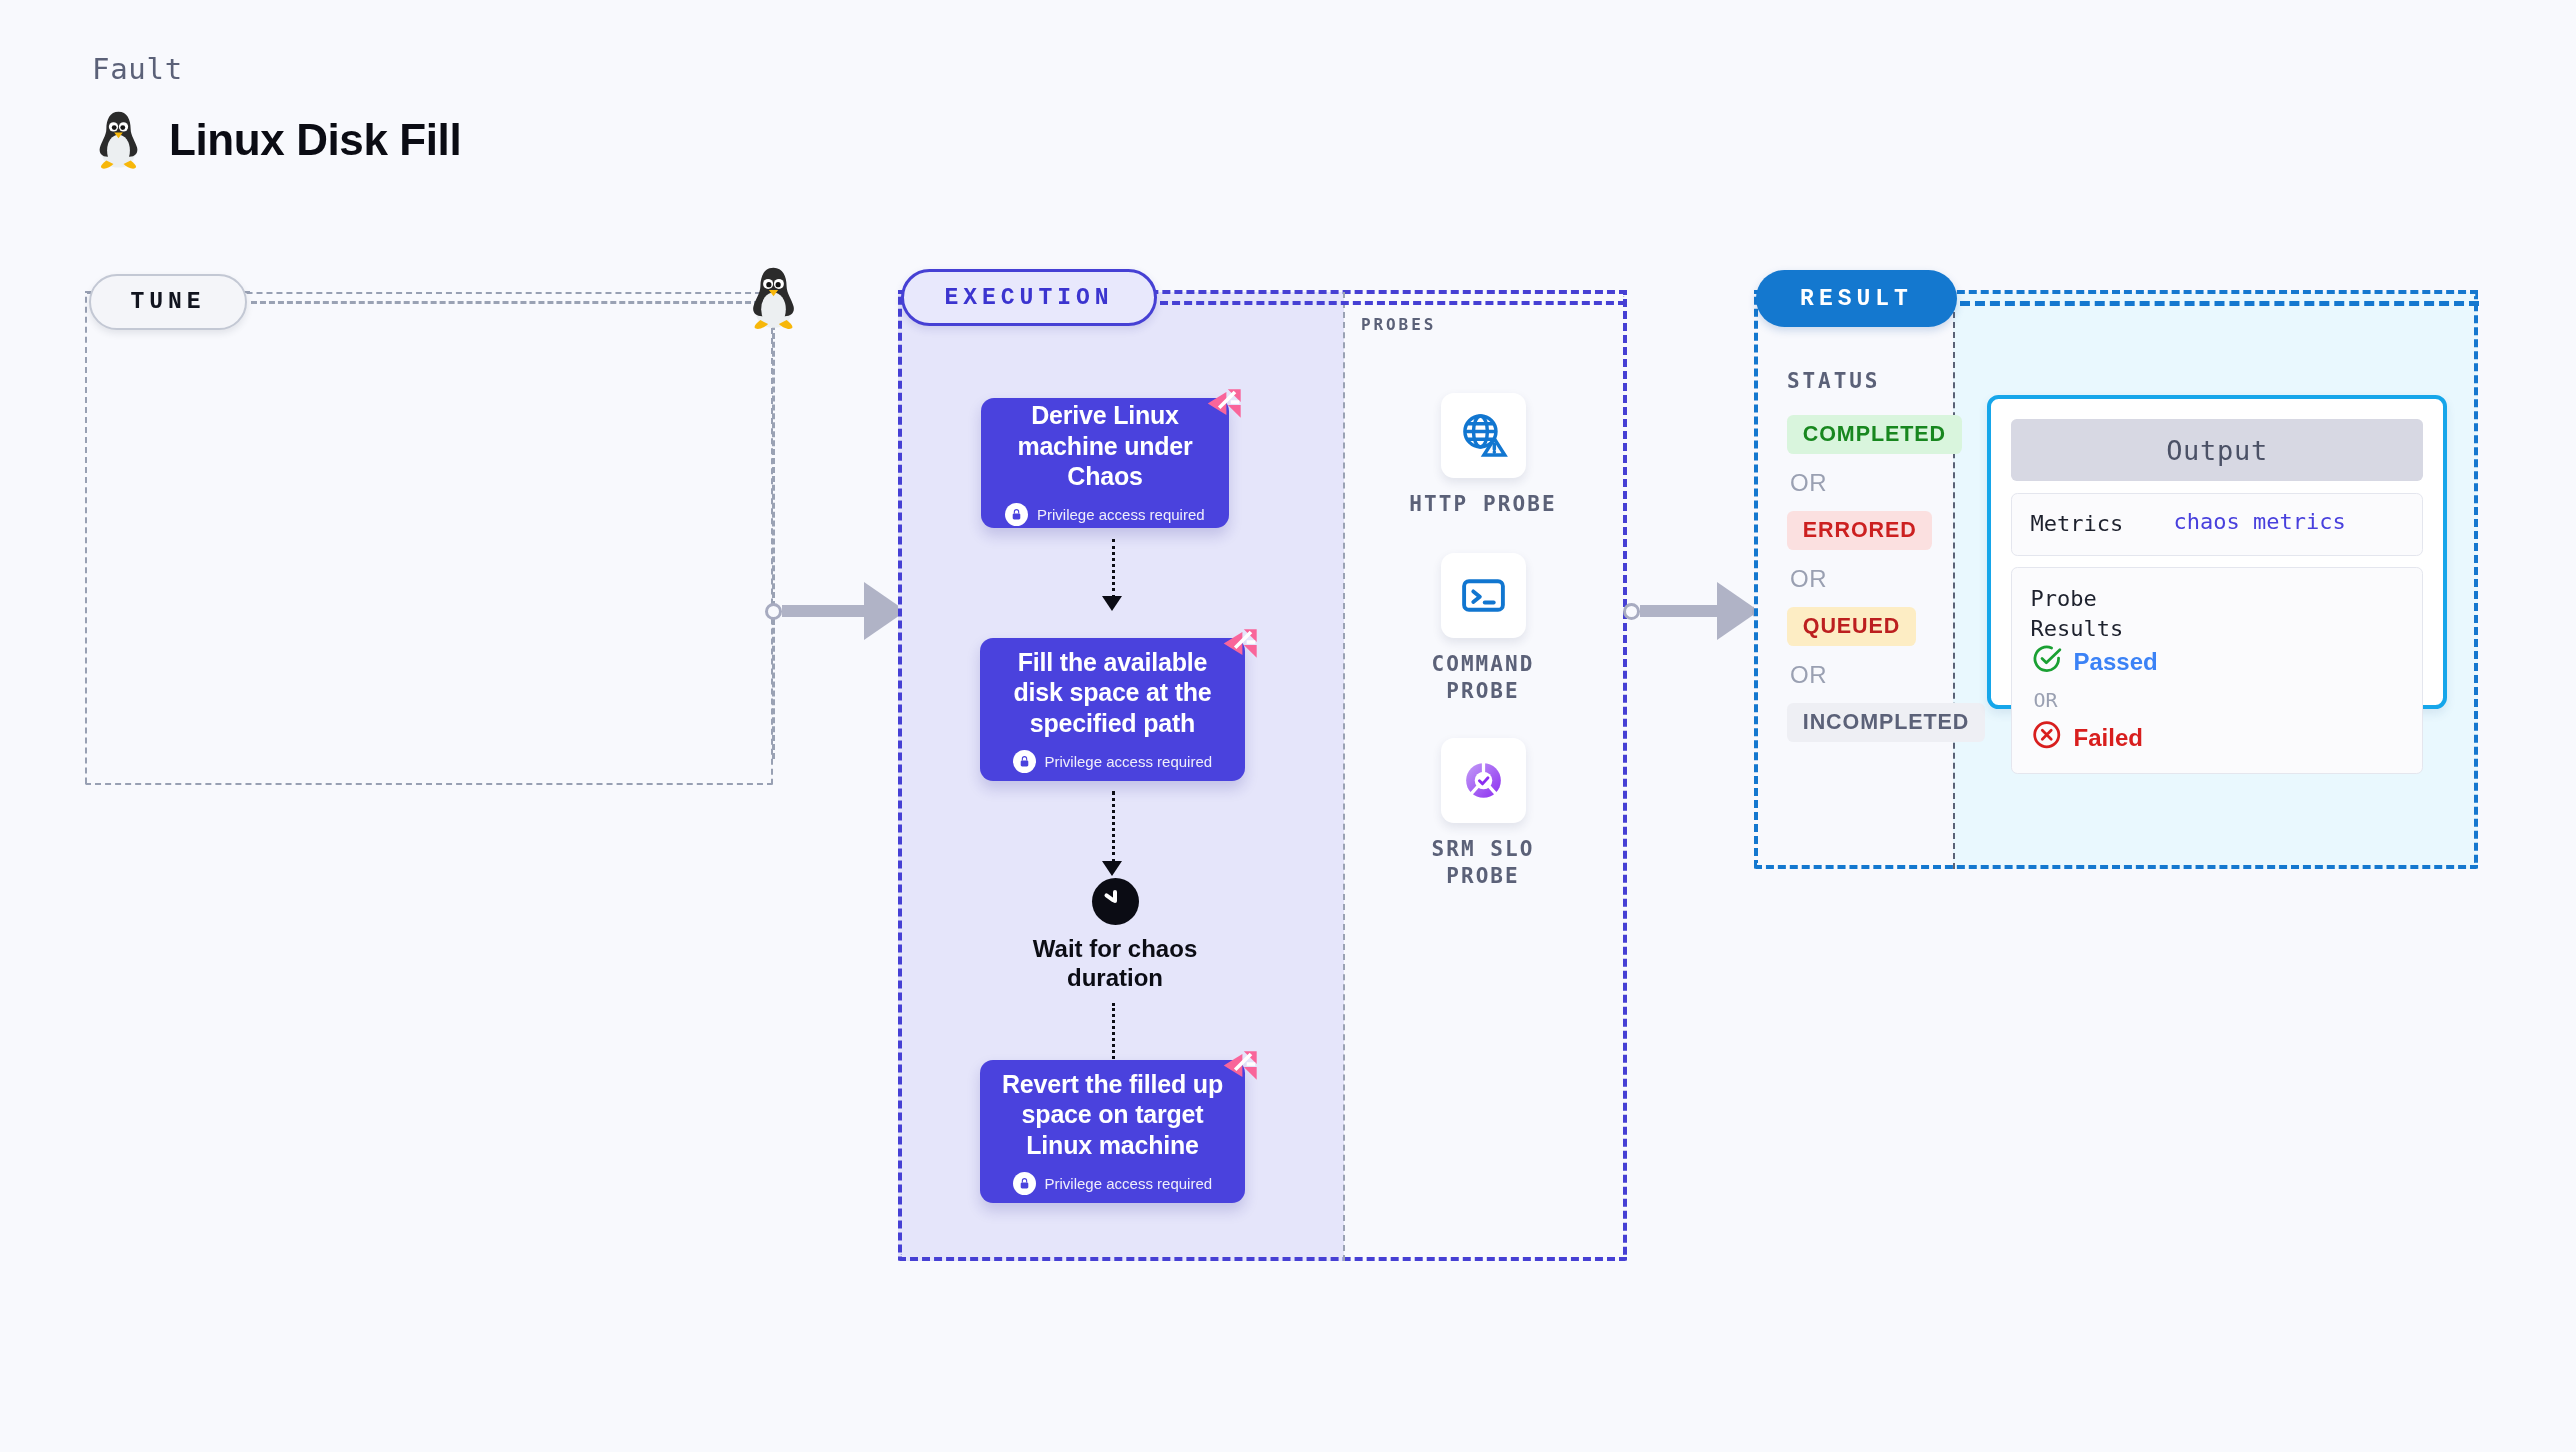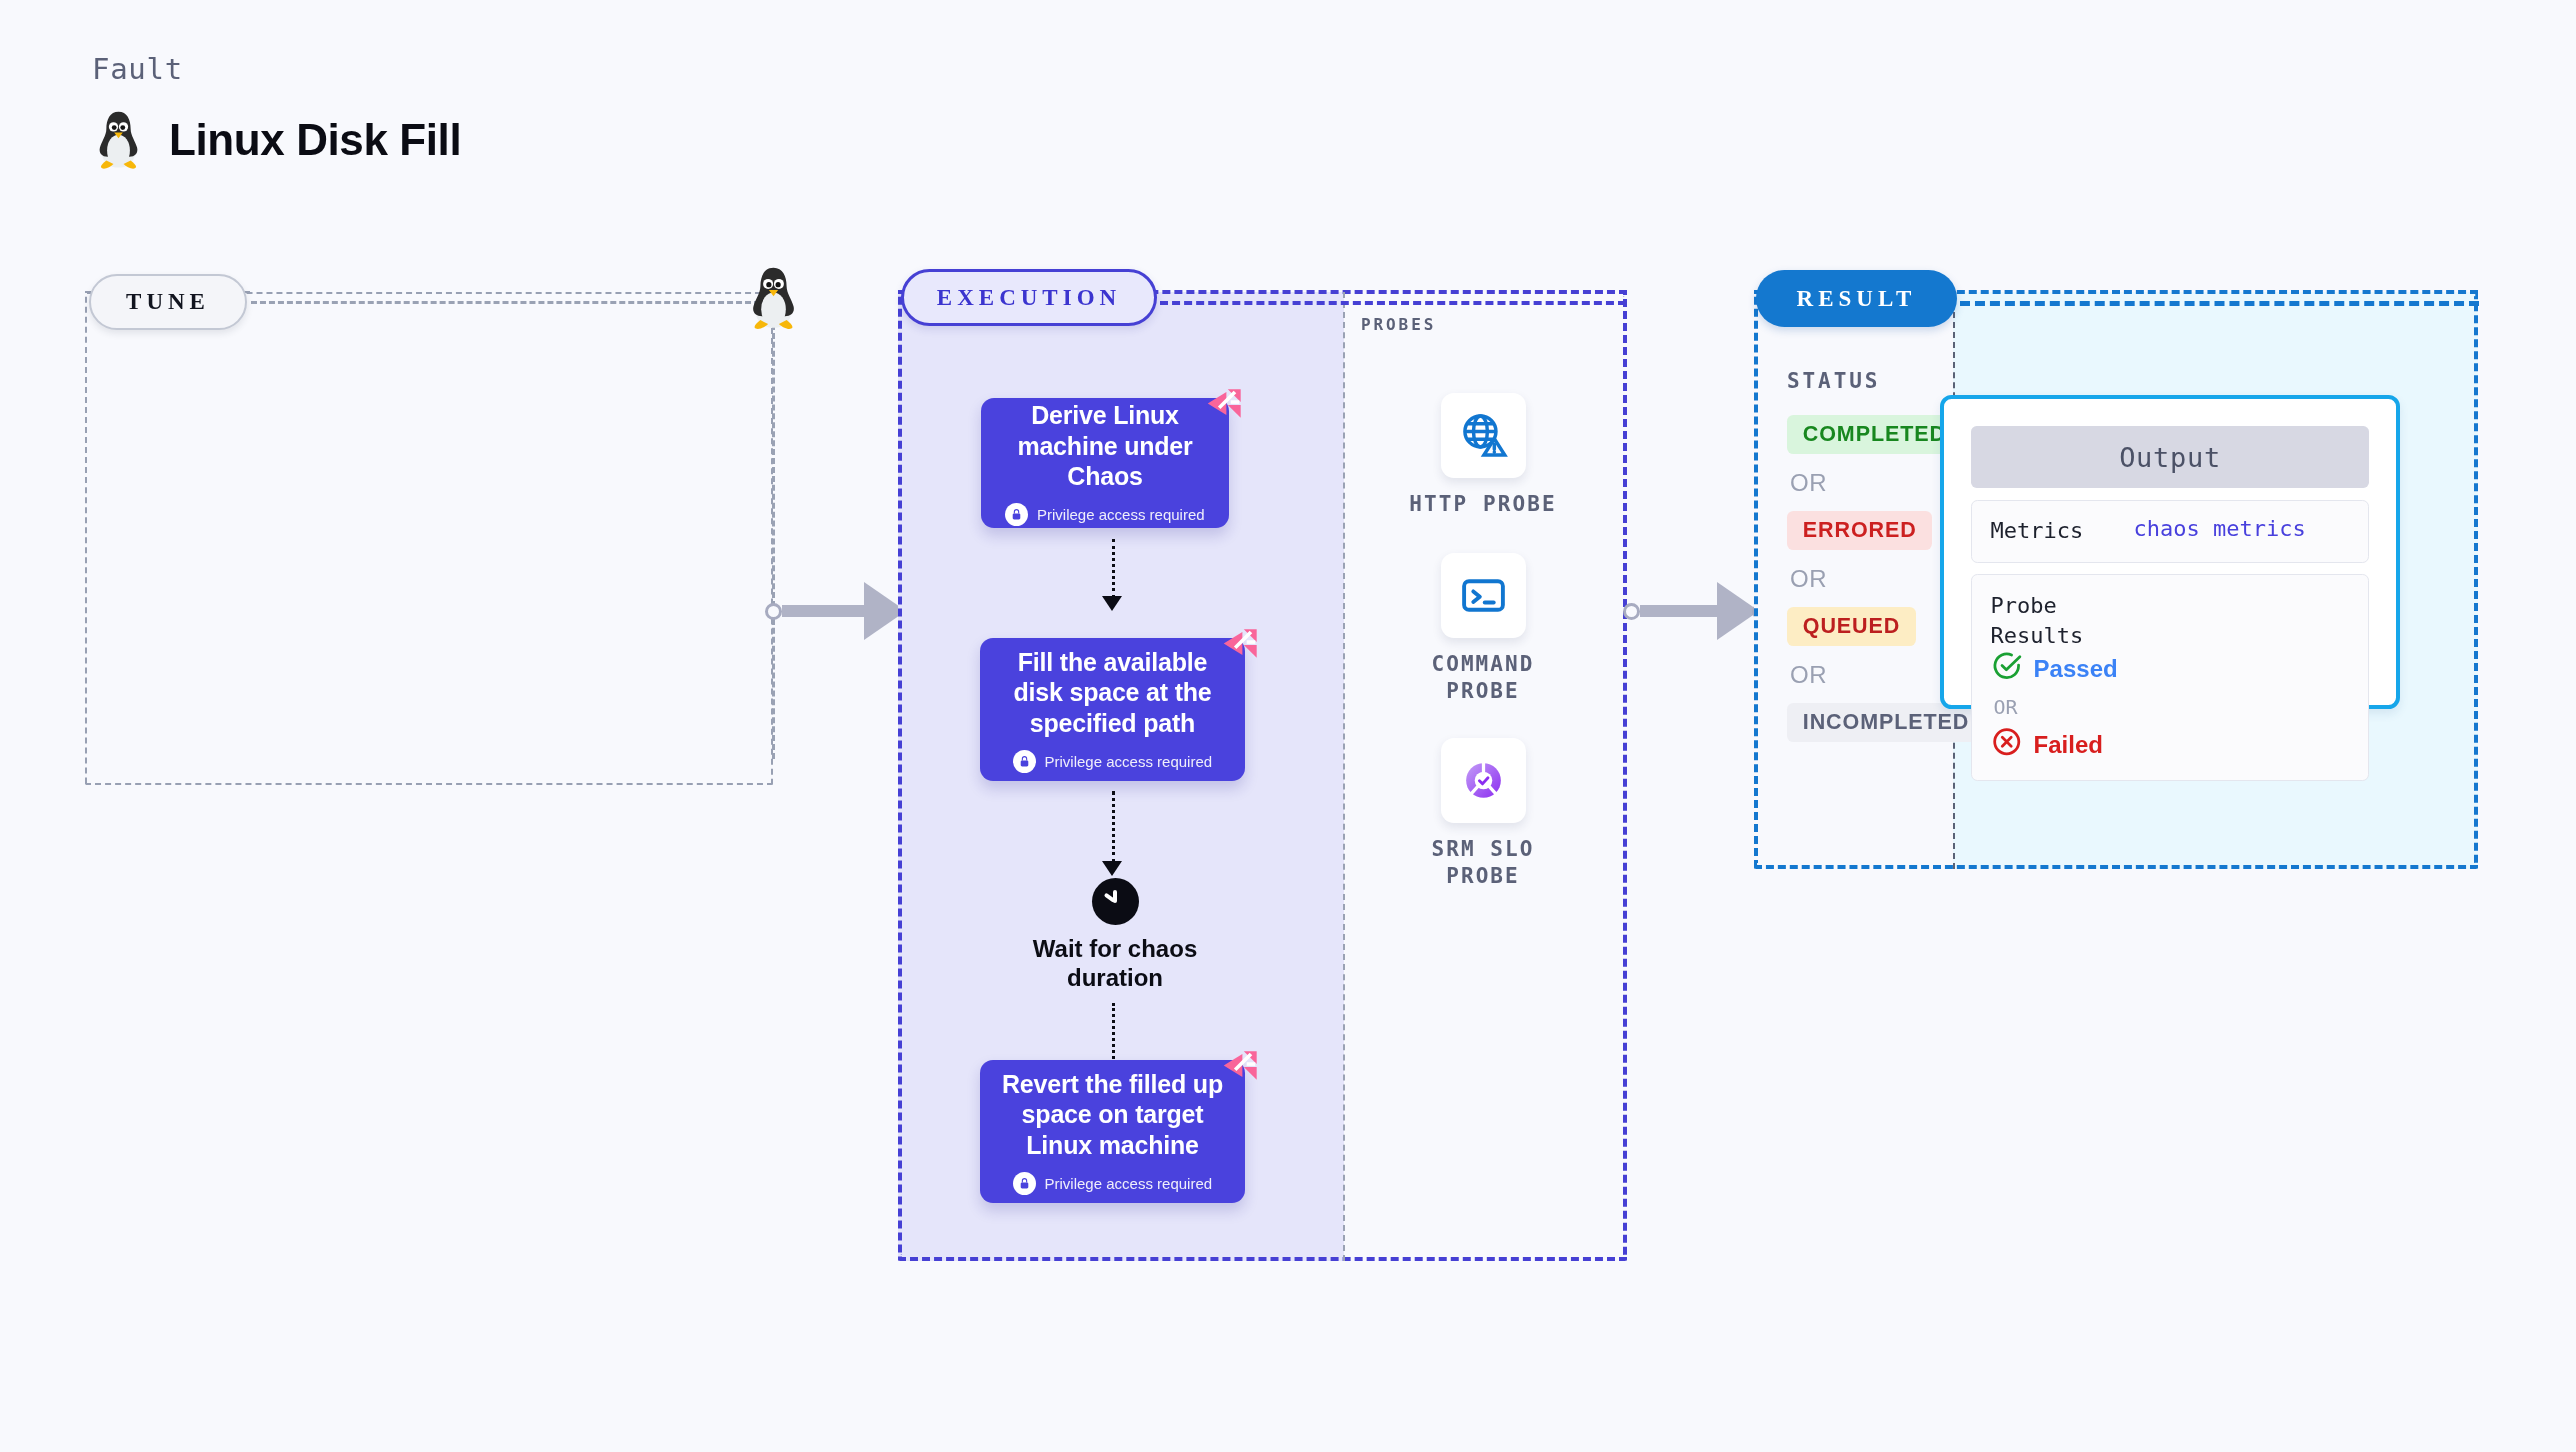--- a/index.html
+++ b/index.html
@@ -42,21 +42,21 @@
       border:4.3px dashed #1478cf;border-top:none;border-radius:2.1px;}
   .result-left-fill{position:absolute;left:1754px;top:292px;width:199px;height:577px;background:#f8f9fd;}
   .result-right-fill{position:absolute;left:1953px;top:292px;width:525px;height:577px;background:#e9f8fe;}
   .result-top-border{position:absolute;left:1754px;top:290px;width:724px;height:0;
       border-top:4.3px dashed #1478cf;}
   .result-divider{position:absolute;left:1953px;top:292px;width:0;height:577px;
       border-left:2.1px dashed #5a6276;}
 
   
   .pill{position:absolute;box-sizing:border-box;display:flex;align-items:center;justify-content:center;
-     font-family:Liberation Serif, serif;font-weight:bold;letter-spacing:5px;text-align:center;}
+     font-family:Liberation Mono, monospace;font-weight:bold;letter-spacing:5px;text-align:center;}
   .pill.tune{left:89px;top:274px;width:158px;height:56px;border-radius:29px;
      background:#f4f5f9;border:2.1px solid #c3c8d4;color:#11141f;font-size:23px;
      box-shadow:0 3.6px 7.2px rgba(30,35,60,.10);}
   .pill.exec{left:901px;top:269px;width:256px;height:57px;border-radius:30px;
      background:#e8e8fc;border:3.6px solid #4640d4;color:#3b34cf;font-size:23px;
      box-shadow:0 3.6px 8.6px rgba(40,35,150,.13);}
   .pill.result{left:1756px;top:270px;width:201px;height:57px;border-radius:30px;
      background:#1478cf;color:#ffffff;font-size:23px;
      box-shadow:0 3.6px 8.6px rgba(20,80,160,.20);}
 
@@ -120,22 +120,22 @@
 
   
   .status-title{position:absolute;left:1787px;top:369px;
      font-family:"DejaVu Sans Mono","Liberation Mono",monospace;font-size:21px;color:#5b6178;
      letter-spacing:2.9px;font-weight:bold;}
   .status-list{position:absolute;left:1787px;top:415px;display:flex;flex-direction:column;align-items:flex-start;}
   .status-badge{border-radius:6.4px;padding:7.2px 15.8px;font-size:21.5px;font-weight:bold;letter-spacing:0.9px;}
   .status-or{font-size:24px;color:#9aa0b2;margin:14.3px 0 14.3px 2.9px;letter-spacing:0.7px;}
 
   
-  .output-card{position:absolute;left:1940px;top:395px;width:460px;height:314px;box-sizing:border-box;
-     background:#fff;border:4.3px solid #16a6ea;border-radius:11.5px;padding:27px;
+  .output-card{position:absolute;left:1987px;top:395px;width:460px;height:314px;box-sizing:border-box;
+     background:#fff;border:4.3px solid #16a6ea;border-radius:11.5px;padding:20px;
      box-shadow:0 4.3px 10px rgba(30,80,140,.10);}
   .output-head{height:62px;background:#d7d8e3;border-radius:5.7px;display:flex;align-items:center;justify-content:center;
      font-family:"DejaVu Sans Mono","Liberation Mono",monospace;font-size:27px;color:#4b5166;letter-spacing:0.7px;}
   .output-row{margin-top:11.5px;box-sizing:border-box;background:#fbfbfd;border:1.4px solid #e4e6ee;border-radius:6.4px;
      padding:15.8px 18.6px;display:flex;}
   .output-row-label{font-family:"DejaVu Sans Mono","Liberation Mono",monospace;font-size:22px;color:#1d212d;
      width:143px;line-height:1.35;}
   .metrics-value{font-family:"DejaVu Sans Mono","Liberation Mono",monospace;font-size:22px;color:#4840dd;}
   .probe-results{display:flex;flex-direction:column;gap:7.2px;}
   .pr-line{display:flex;align-items:center;gap:11.5px;font-size:24px;font-weight:bold;}

